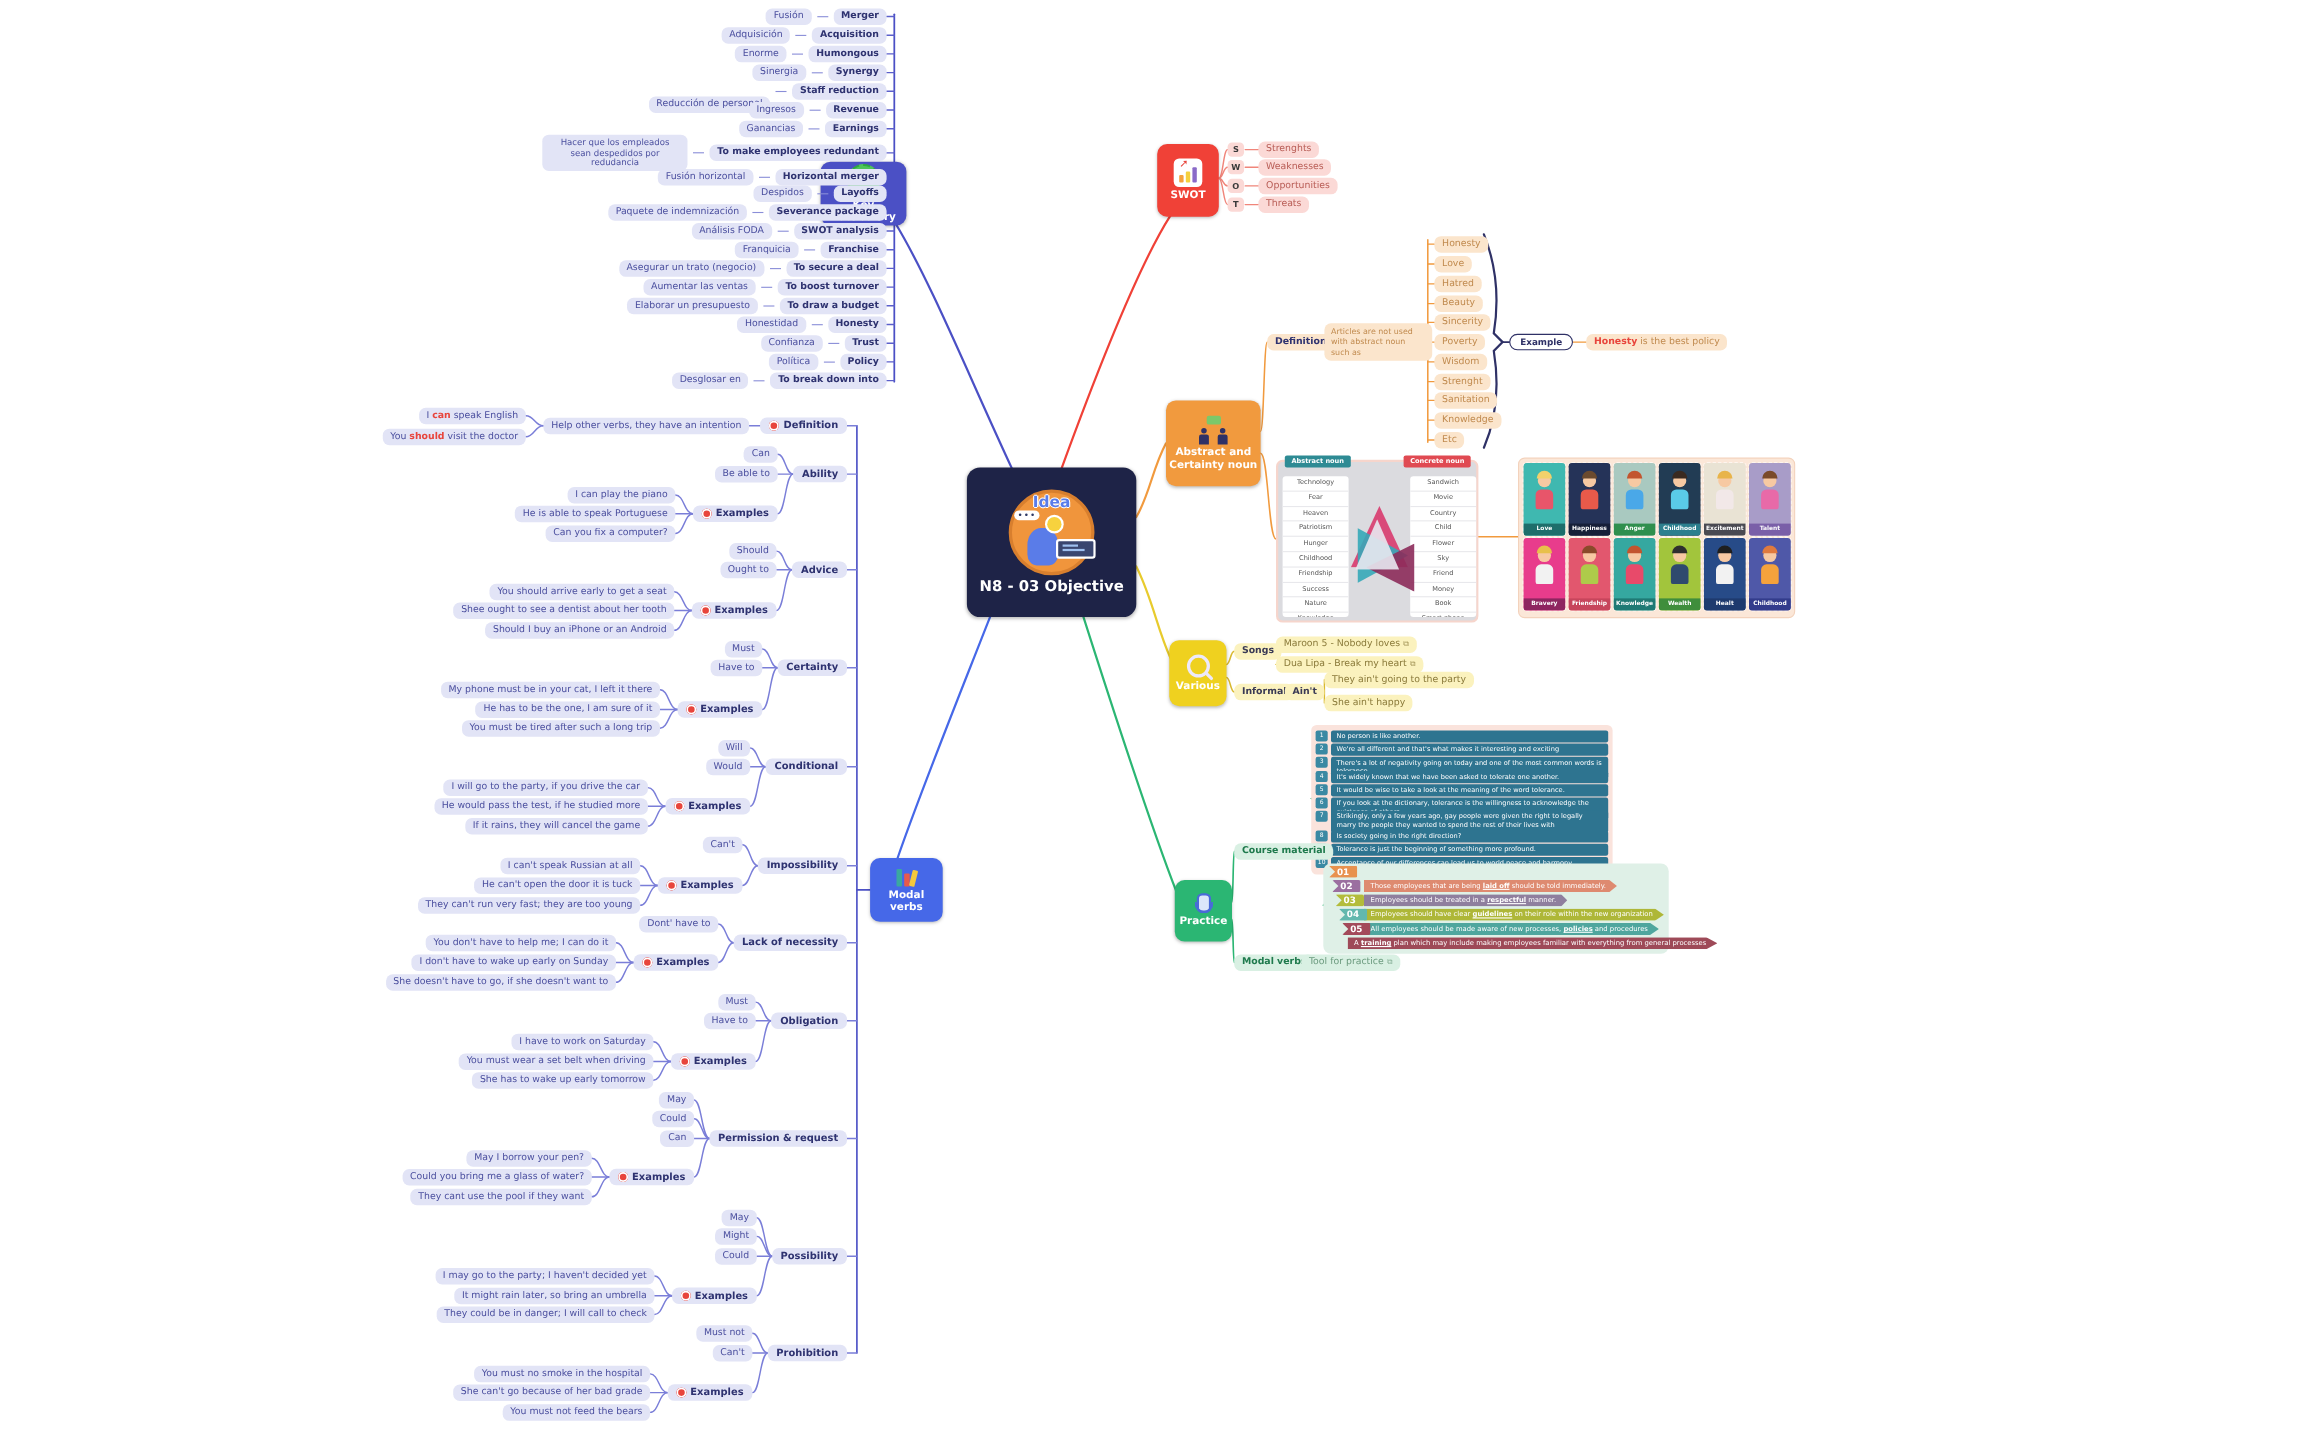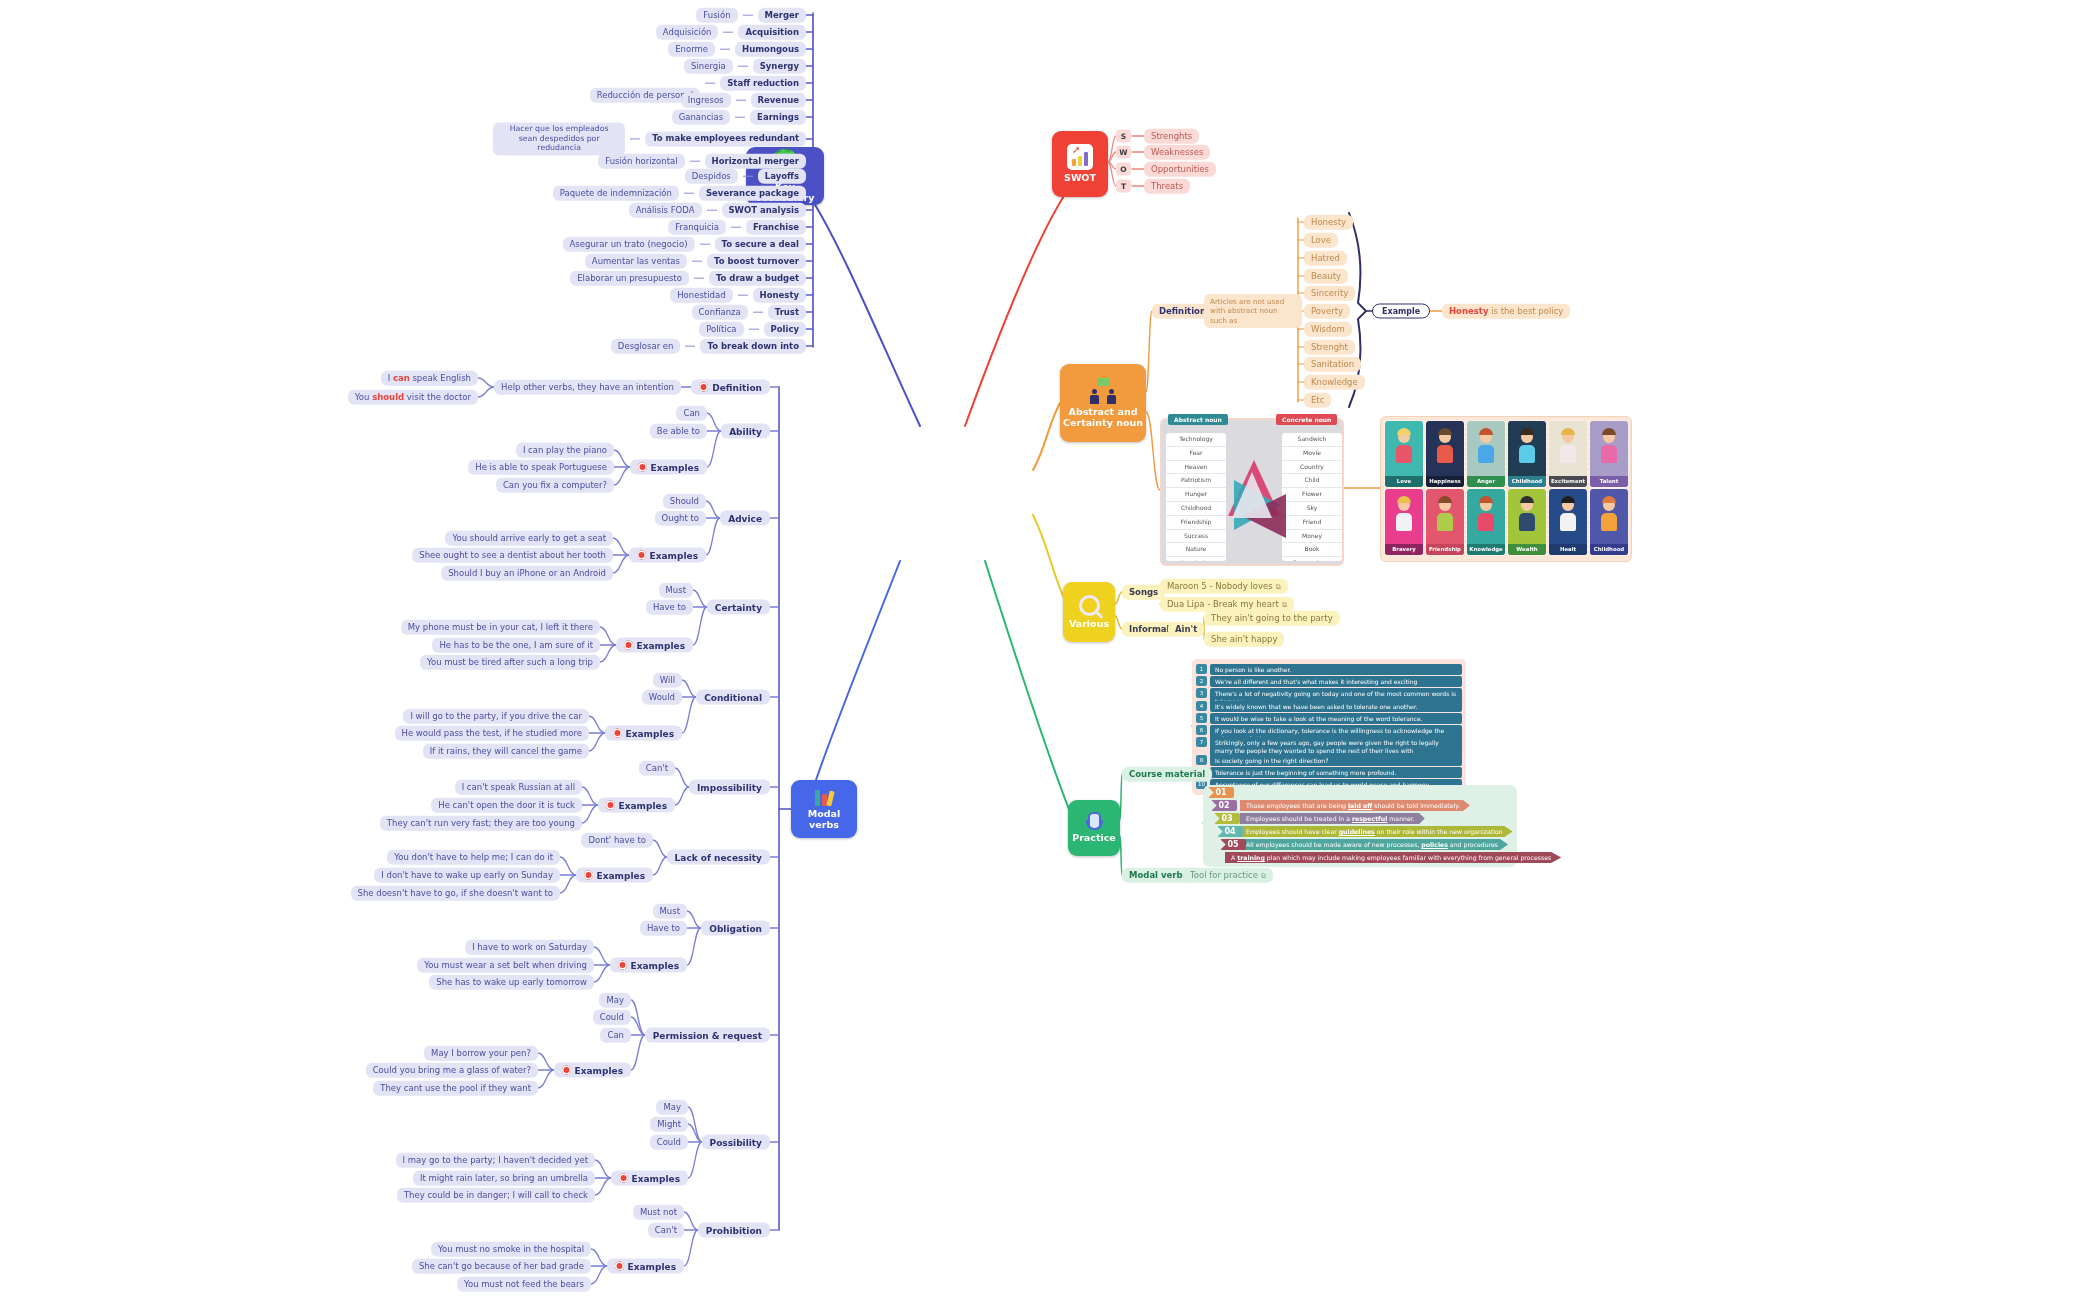--- a/index.html
+++ b/index.html
@@ -246,20 +246,30 @@
       <path d="M591 1249 C599 1249, 599 1266, 607 1266" stroke="#7A7ED8" stroke-width="1.3" fill="none" stroke-linecap="round"></path>
       <path d="M591 1266 C599 1266, 599 1266, 607 1266" stroke="#7A7ED8" stroke-width="1.3" fill="none" stroke-linecap="round"></path>
       <path d="M591 1284 C599 1284, 599 1266, 607 1266" stroke="#7A7ED8" stroke-width="1.3" fill="none" stroke-linecap="round"></path>
       <path d="M1120 820 C1121 820, 1121 774, 1122 774" stroke="#2BB673" stroke-width="1.5" fill="none" stroke-linecap="round"></path>
       <path d="M1212 774 C1202 774, 1202 726, 1192 726" stroke="#2BB673" stroke-width="1.4" fill="none" stroke-linecap="round"></path>
       <path d="M1212 774 C1207.5 774, 1207.5 823, 1203 823" stroke="#2BB673" stroke-width="1.4" fill="none" stroke-linecap="round"></path>
       <path d="M1120 836 C1121 836, 1121 875, 1122 875" stroke="#2BB673" stroke-width="1.5" fill="none" stroke-linecap="round"></path>
       <path d="M1195 875 L1183 875" stroke="#2BB673" stroke-width="1.3" fill="none" stroke-linecap="round"></path>
     </svg>
 
+  <div class="node" id="node-center">
+    <div class="ic c-badge">
+      <span class="c-idea">Idea</span>
+      <span class="c-dots">•••</span>
+      <span class="c-person"></span>
+      <span class="c-bulb"></span>
+      <span class="c-bubble"></span>
+    </div>
+    <div class="n-label">N8 - 03 Objective</div>
+  </div>
 
   <div class="node" id="node-vocab">
     <div class="ic v-badge">✓</div>
     <div class="n-label">Key vocabulary</div>
   </div>
 
   <div class="node" id="node-swot">
     <div class="ic s-ic">
       <i class="s-arrow">➚</i>
       <i style="left:5px;height:7px;background:#F5A23C"></i>

